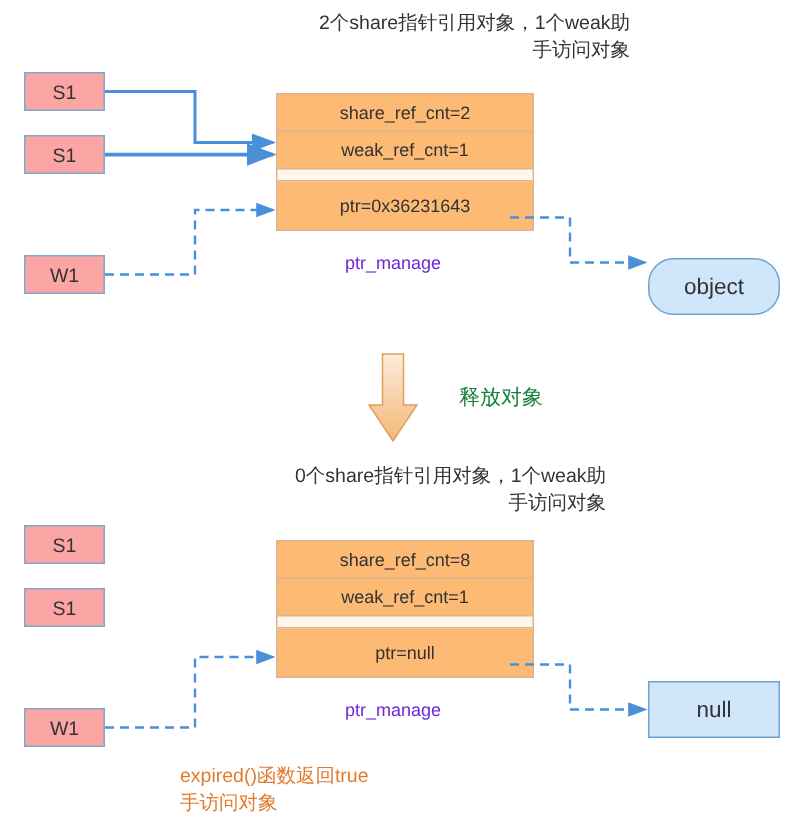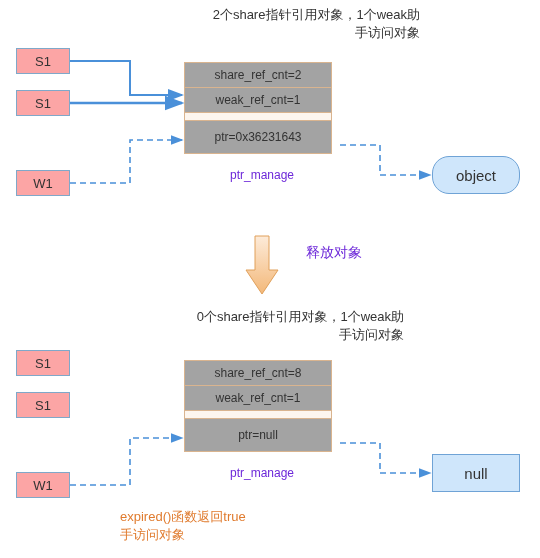--- a/index.html
+++ b/index.html
@@ -20,22 +20,22 @@
     height: 26px;
     background: #fca5a5;
     border: 1px solid #7fa8c9;
     display: flex;
     align-items: center;
     justify-content: center;
     font-size: 13px;
   }
   .manage {
     position: absolute;
-    width: 148px;
-    background: #a3a3a3;
+    width: 172px;
+    background: #fdba74;
     border: 1px solid #d9b48f;
   }
   .manage .row {
     border-bottom: 1px solid #d9b48f;
     text-align: center;
     font-size: 12px;
     padding: 5px 2px;
   }
   .manage .row.last { border-bottom: none; padding: 9px 2px; }
   .manage .gap {
@@ -107,25 +107,25 @@
 </div>
 
 <div class="manage" style="left:184px; top:62px;">
   <div class="row">share_ref_cnt=2</div>
   <div class="row">weak_ref_cnt=1</div>
   <div class="gap"></div>
   <div class="row last">ptr=0x36231643</div>
 </div>
 <div class="label-small" style="left:230px; top:168px;">ptr_manage</div>
 
-<div class="obj-box" style="left:432px; top:156px;border-radius:17px;">
+<div class="obj-box" style="left:432px; top:172px;border-radius:17px;">
   <span>object</span>
 </div>
 
-<div class="label-small" style="left:306px; top:244px; font-size:14px; color:#6d28d9;">释放对象</div>
+<div class="label-small" style="left:306px; top:256px; font-size:14px; color:#15803d;">释放对象</div>
 
 <svg class="big-arrow" viewBox="0 0 36 62">
   <defs>
     <linearGradient id="ga" x1="0" y1="0" x2="0" y2="1">
       <stop offset="0" stop-color="#fdebd9"></stop>
       <stop offset="1" stop-color="#f3b879"></stop>
     </linearGradient>
   </defs>
   <path d="M11 2 H25 V36 H34 L18 60 L2 36 H11 Z" fill="url(#ga)" stroke="#e0a05a" stroke-width="1"></path>
 </svg>

